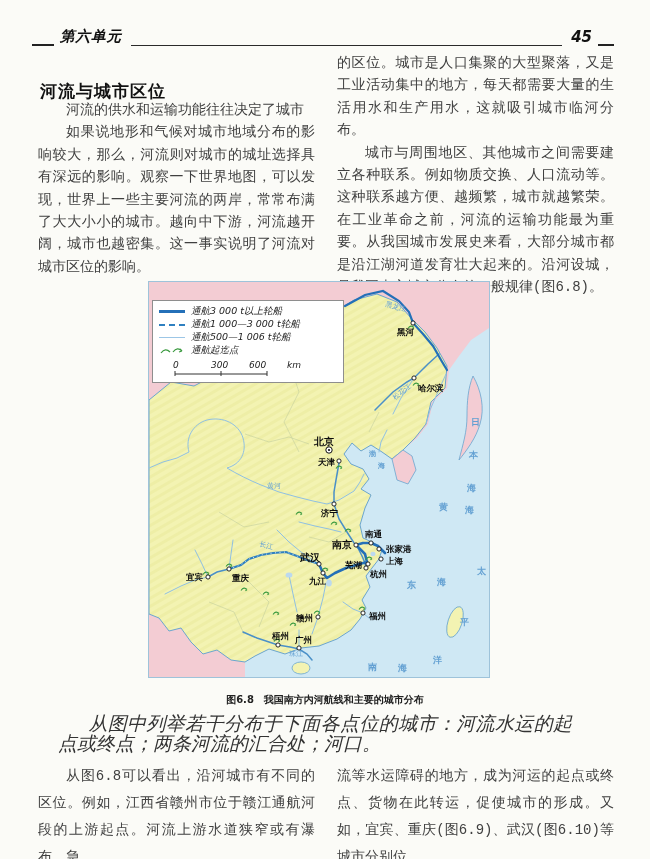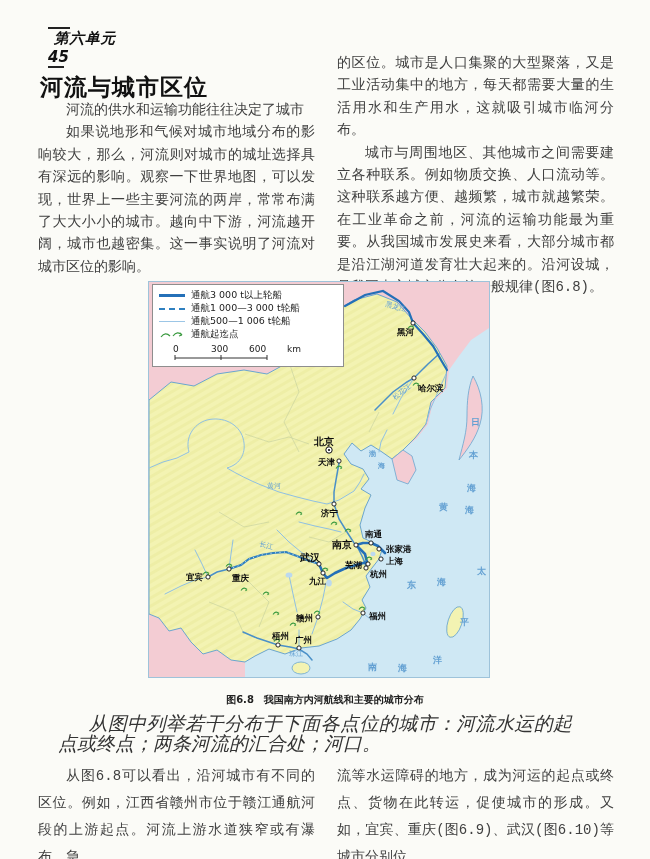--- a/index.html
+++ b/index.html
@@ -1,45 +1,45 @@
 <!DOCTYPE html>
 <html><head>
 <meta charset="utf-8">
 <style>
   html,body{margin:0;padding:0;}
   body{width:650px;height:859px;position:relative;background:#fbfbf7;overflow:hidden;
        font-family:"DejaVu Sans",sans-serif;color:#1a1a1a;}
   .abs{position:absolute;}
   
-  .hdr-row{left:48px;top:27px;width:582px;display:flex;align-items:flex-start;z-index:3;flex-direction:column;}
+  .hdr-row{left:32px;top:27px;width:582px;display:flex;align-items:flex-end;z-index:3;}
   .hdr-dash{width:22px;height:2px;background:#222;}
   .hdr-dash.short{width:16px;}
   .hdr-unit,.hdr-title{font-weight:bold;font-style:italic;font-size:14.5px;letter-spacing:1px;color:#111;}
   .hdr-unit{margin-left:6px;}
   .hdr-title{margin-left:14px;}
   .hdr-rule{flex:1;height:1.5px;background:#2a2a2a;margin:0 9px;}
   .hdr-page{font-weight:bold;font-style:italic;font-size:15px;color:#111;margin-right:6px;}
   .bar-yellow{left:40px;top:40px;width:572px;height:9px;z-index:1;}
   .bar-black{left:36px;top:49px;width:579px;height:7px;z-index:2;}
   
-  .heading{left:40px;top:72px;font-size:23px;font-weight:bold;letter-spacing:1px;color:#111;font-family:Liberation Serif, serif;}
+  .heading{left:40px;top:80px;font-size:17px;font-weight:bold;letter-spacing:1px;color:#111;font-family:Liberation Serif, serif;}
   .col{width:277px;font-family:Liberation Mono, monospace;font-size:14px;line-height:22.4px;
        text-align:justify;color:#404040;}
   .col p{margin:0;}
   .col p.ind{text-indent:2em;}
   .col-left{left:38px;top:99px;}
   .col-right{left:337px;top:52px;}
   .col-bottom{line-height:27px;}
   .col-bl{left:38px;top:763px;}
   .col-br{left:337px;top:763px;}
   
   .map-box{left:148px;top:281px;width:340px;height:395px;border:1px solid #9ec3da;background:#f3ccd3;}
   .map-box svg{display:block;}
-  .legend{position:absolute;left:3px;top:2px;width:178px;background:#fff;border:1px solid #8e8e8e;
-          padding:4px 6px 5px 6px;font-size:10px;color:#222;z-index:5;}
+  .legend{position:absolute;left:3px;top:18px;width:178px;background:#fff;border:1px solid #8e8e8e;
+          padding:4px 6px 5px 6px;font-size:10px;color:#222;z-index:5;font-style:italic;}
   .lg-row{display:flex;align-items:center;height:13px;white-space:nowrap;}
   .sw{width:26px;margin-right:6px;flex:0 0 26px;}
   .sw-ship3000{border-top:3px solid #2470b8;}
   .sw-ship1000{border-top:2px dashed #2f80c0;}
   .sw-ship500{border-top:1px solid #9cc6e6;}
   .sw-end{height:10px;}
   .lg-label{font-size:9.5px;letter-spacing:0;}
   .lg-scale{margin-top:3px;width:128px;margin-left:14px;}
   .lg-scale-labels{display:flex;font-size:9px;}
   .lg-scale-labels span{width:43px;}

